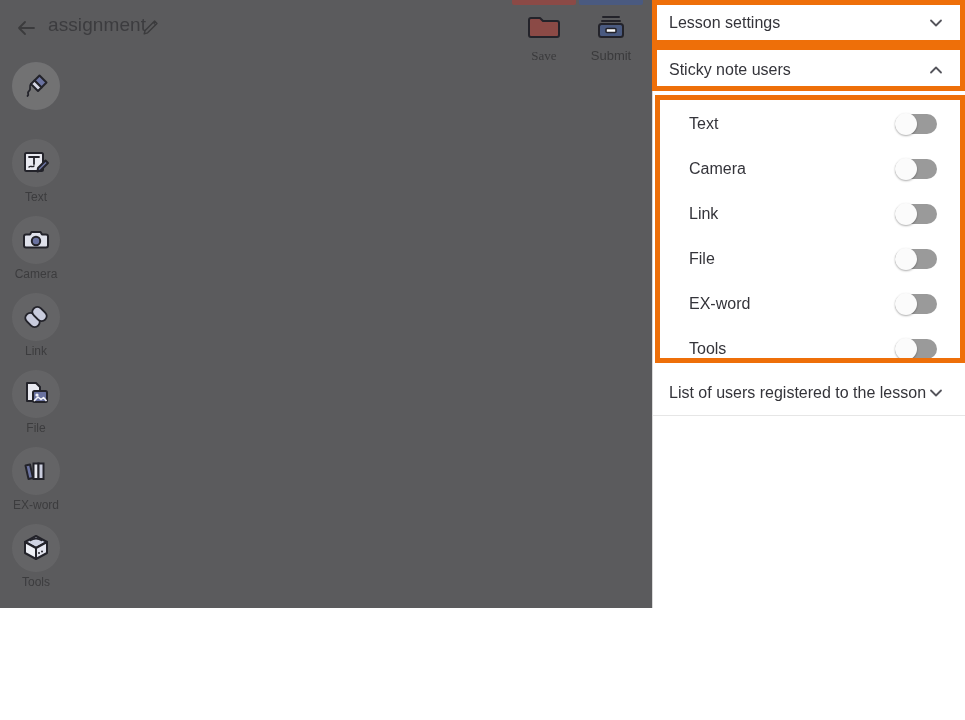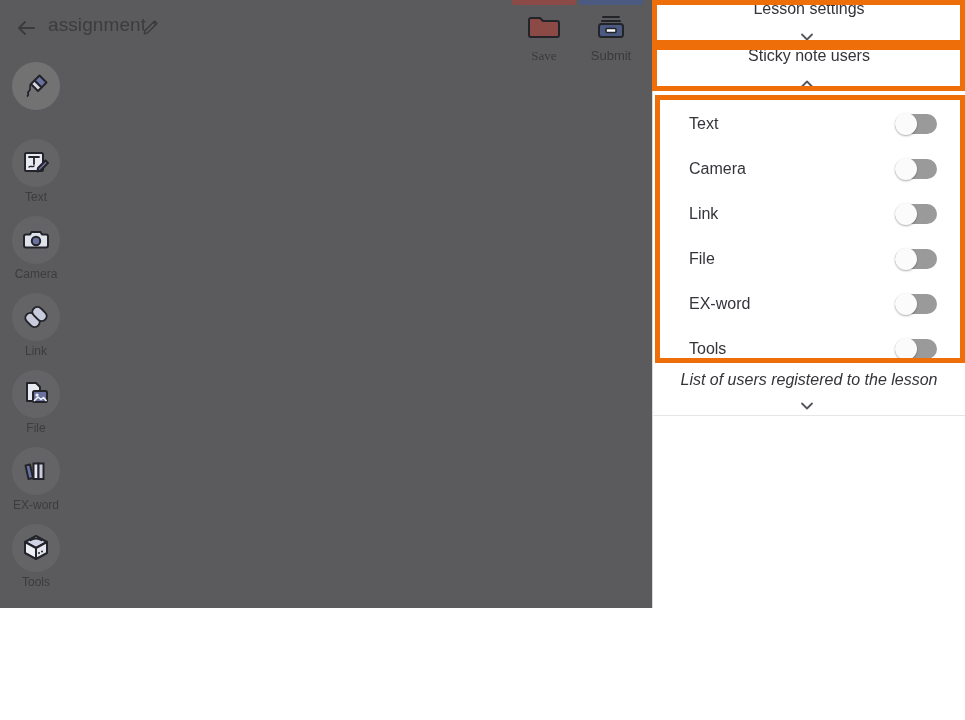--- a/index.html
+++ b/index.html
@@ -129,21 +129,20 @@
 
   .accordion-header {
     position: relative;
     height: 46px;
     display: flex;
     align-items: center;
     padding: 0 16px 0 16px;
     background: #ffffff;
     cursor: pointer;
     box-sizing: border-box;
-    flex-direction: column;
   }
   .accordion-header .hdr-text {
     font-size: 16px;
     color: #34343a;
     flex: 1;
     white-space: nowrap;
   }
   .chev {
     width: 18px; height: 18px;
     flex: none;
@@ -192,21 +191,21 @@
   }
   .switch .knob {
     position: absolute;
     left: 0px; top: -1px;
     width: 22px; height: 22px;
     border-radius: 50%;
     background: #fbfbfb;
     box-shadow: 0 1px 2px rgba(0,0,0,.32);
   }
 
-  .users-header { height: 44px; font-style: italic; }
+  .users-header { height: 44px; }
 </style>
 </head>
 <body>
 
 <div id="app">
 
   <div class="canvas-area"></div>
 
   <div class="topbar">
 

